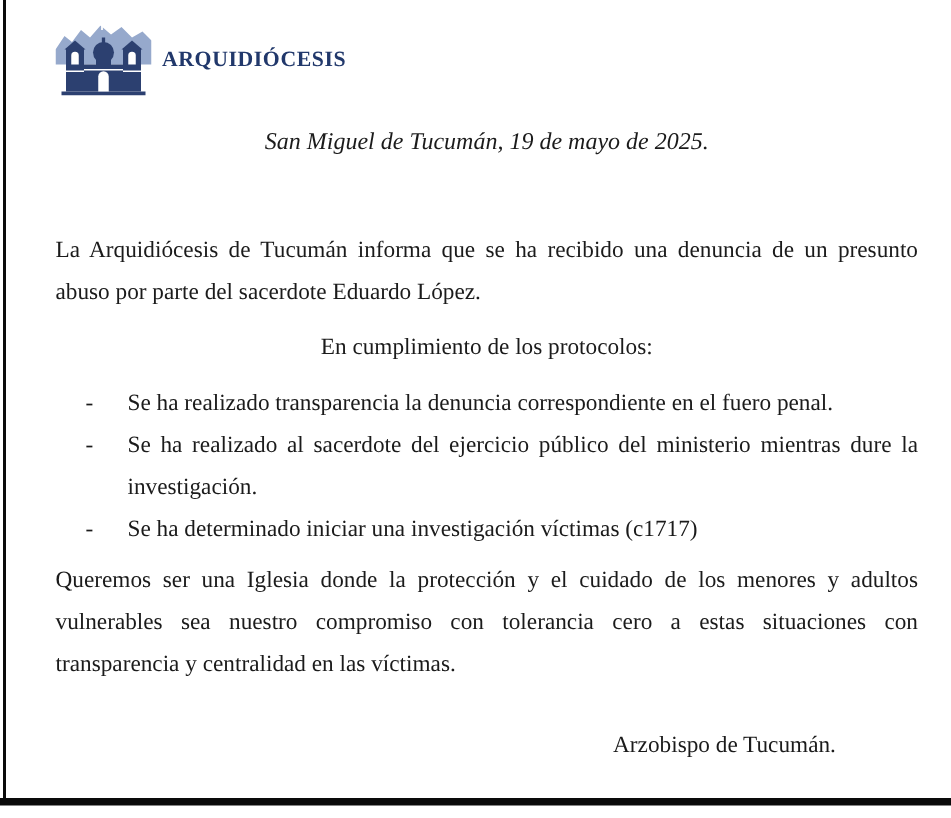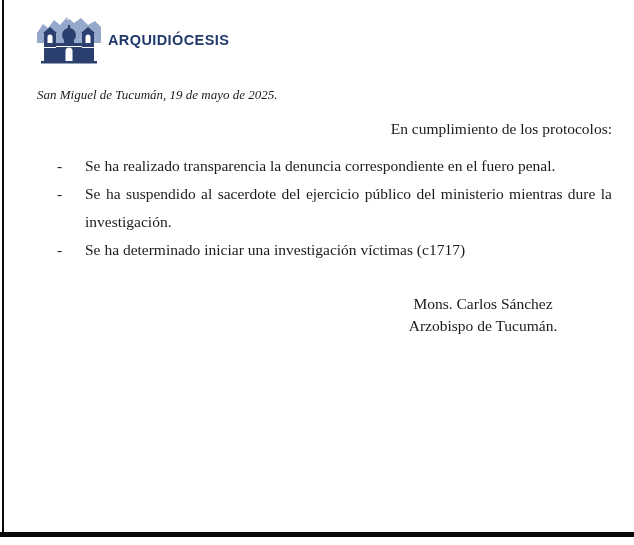--- a/index.html
+++ b/index.html
@@ -36,43 +36,43 @@
     display: flex;
     align-items: center;
     height: 54px;
     margin-bottom: 0;
   }
   .emblem { display: inline-block; width: 64px; height: 54px; }
   .logo-text {
     display: flex;
     flex-direction: column;
     margin-left: 7px;
-    font-family: Liberation Sans, sans-serif;
+    font-family: Liberation Serif, serif;
     font-weight: bold;
     font-size: 14.5px;
     line-height: 17px;
     letter-spacing: 0.4px;
   }
   
   .dateline {
     margin: 17px 0 0 0;
-    text-align: left;
+    text-align: center;
     font-style: italic;
-    font-size: 13px;
+    font-size: 16px;
     line-height: 22px;
   }
   
   .para {
     margin: 0;
     font-size: 15.5px;
     line-height: 28px;
     text-align: justify;
   }
   .para-intro { margin-top: 47px; }
-  .para-protocols { margin-top: 9px; text-align: right; }
+  .para-protocols { margin-top: 9px; text-align: center; }
   .bullet-list { margin-top: 9px; }
   .bullet-item {
     display: flex;
     padding-left: 20px;
     font-size: 15.5px;
     line-height: 28px;
   }
   .bullet-marker {
     width: 28px;
     flex: 0 0 28px;
@@ -133,38 +133,39 @@
           </g>
         </svg>
       </span>
       <div class="logo-text" style="color:#21386b;">
         <span>ARQUIDIÓCESIS</span>
       </div>
     </header>
 
     <p class="dateline">San Miguel de Tucumán, 19 de mayo de 2025.</p>
 
+    <p class="para para-intro">La Arquidiócesis de Tucumán informa que se ha recibido una denuncia de un presunto abuso por parte del sacerdote Eduardo López.</p>
 
     <p class="para para-protocols">En cumplimiento de los protocolos:</p>
 
     <div class="bullet-list">
       <div class="bullet-item">
         <span class="bullet-marker">-</span>
         <span class="bullet-text">Se ha realizado transparencia la denuncia correspondiente en el fuero penal.</span>
       </div>
       <div class="bullet-item">
         <span class="bullet-marker">-</span>
-        <span class="bullet-text">Se ha suspendido al sacerdote del ejercicio público del ministerio mientras dure la investigación.</span>
+        <span class="bullet-text">Se ha realizado al sacerdote del ejercicio público del ministerio mientras dure la investigación.</span>
       </div>
       <div class="bullet-item">
         <span class="bullet-marker">-</span>
         <span class="bullet-text">Se ha determinado iniciar una investigación víctimas (c1717)</span>
       </div>
     </div>
 
+    <p class="para para-commitment">Queremos ser una Iglesia donde la protección y el cuidado de los menores y adultos vulnerables sea nuestro compromiso con tolerancia cero a estas situaciones con transparencia y centralidad en las víctimas.</p>
 
     <div class="signature">
-      <p>Mons. Carlos Sánchez</p>
       <p>Arzobispo de Tucumán.</p>
     </div>
 
   </div>
 </div>
 
 </body></html>

